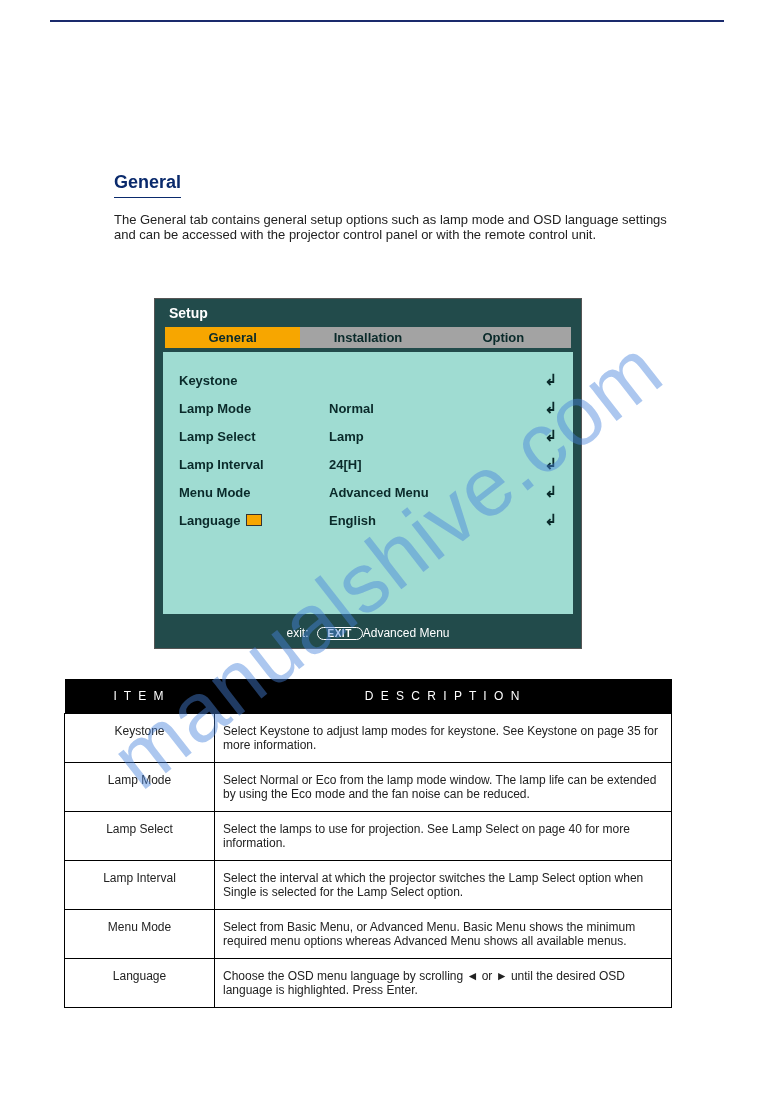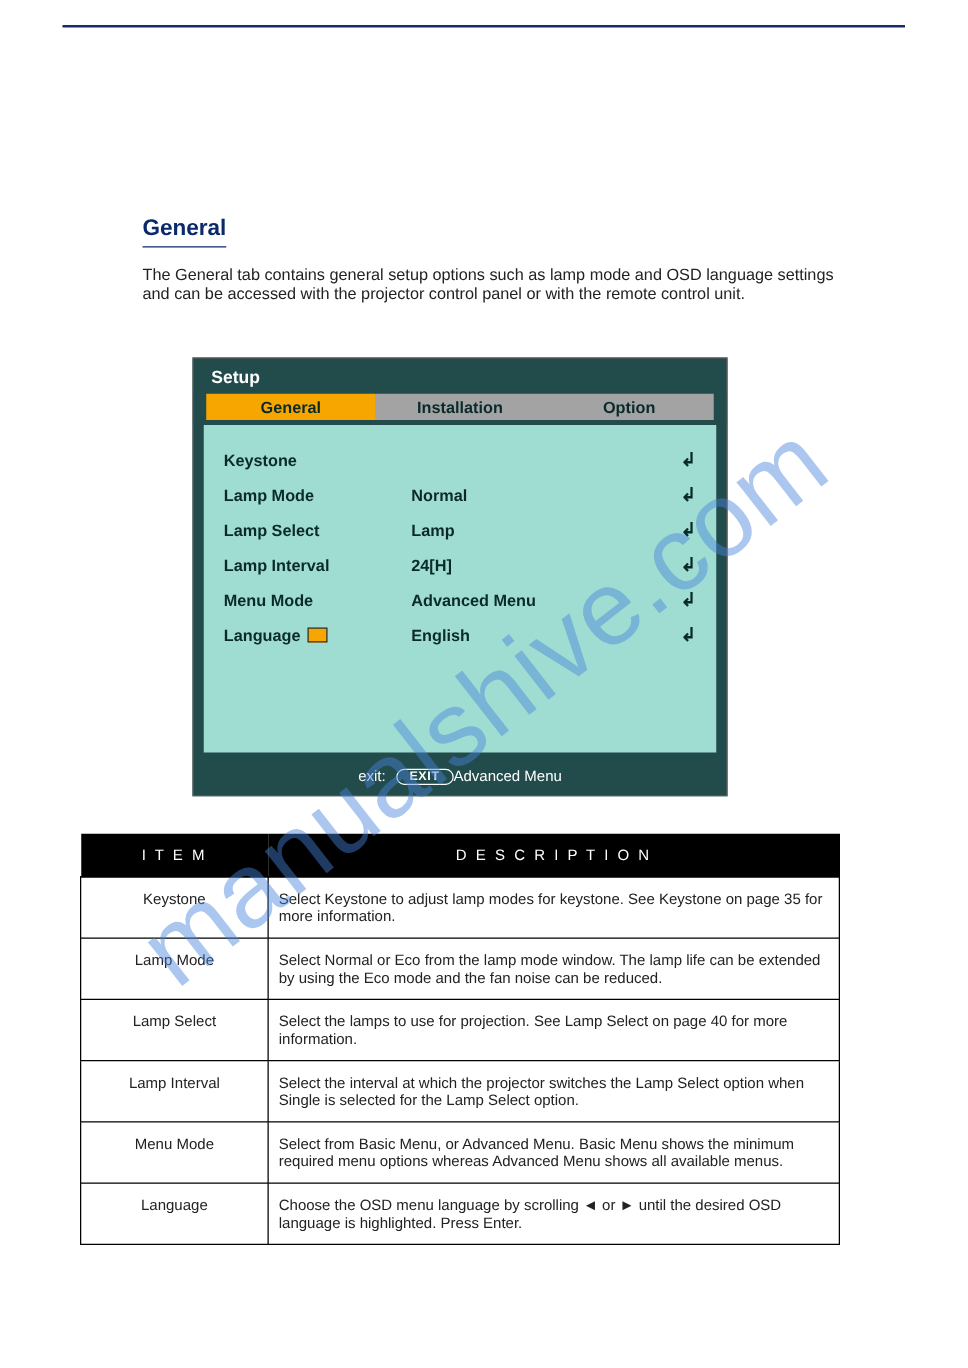--- a/index.html
+++ b/index.html
@@ -32,21 +32,21 @@
     display: inline-block;
   }
   .section-desc {
     margin-top: 14px;
     font-size: 13px;
     color: #222;
   }
   .osd-wrap {
     display: flex;
     justify-content: center;
-    margin-top: 44px;
+    margin-top: 56px;
   }
   .osd {
     width: 428px;
     background: #224b4b;
     border: 1px solid #555;
   }
   .osd-title {
     color: #fff;
     font-size: 14px;
     font-weight: bold;

